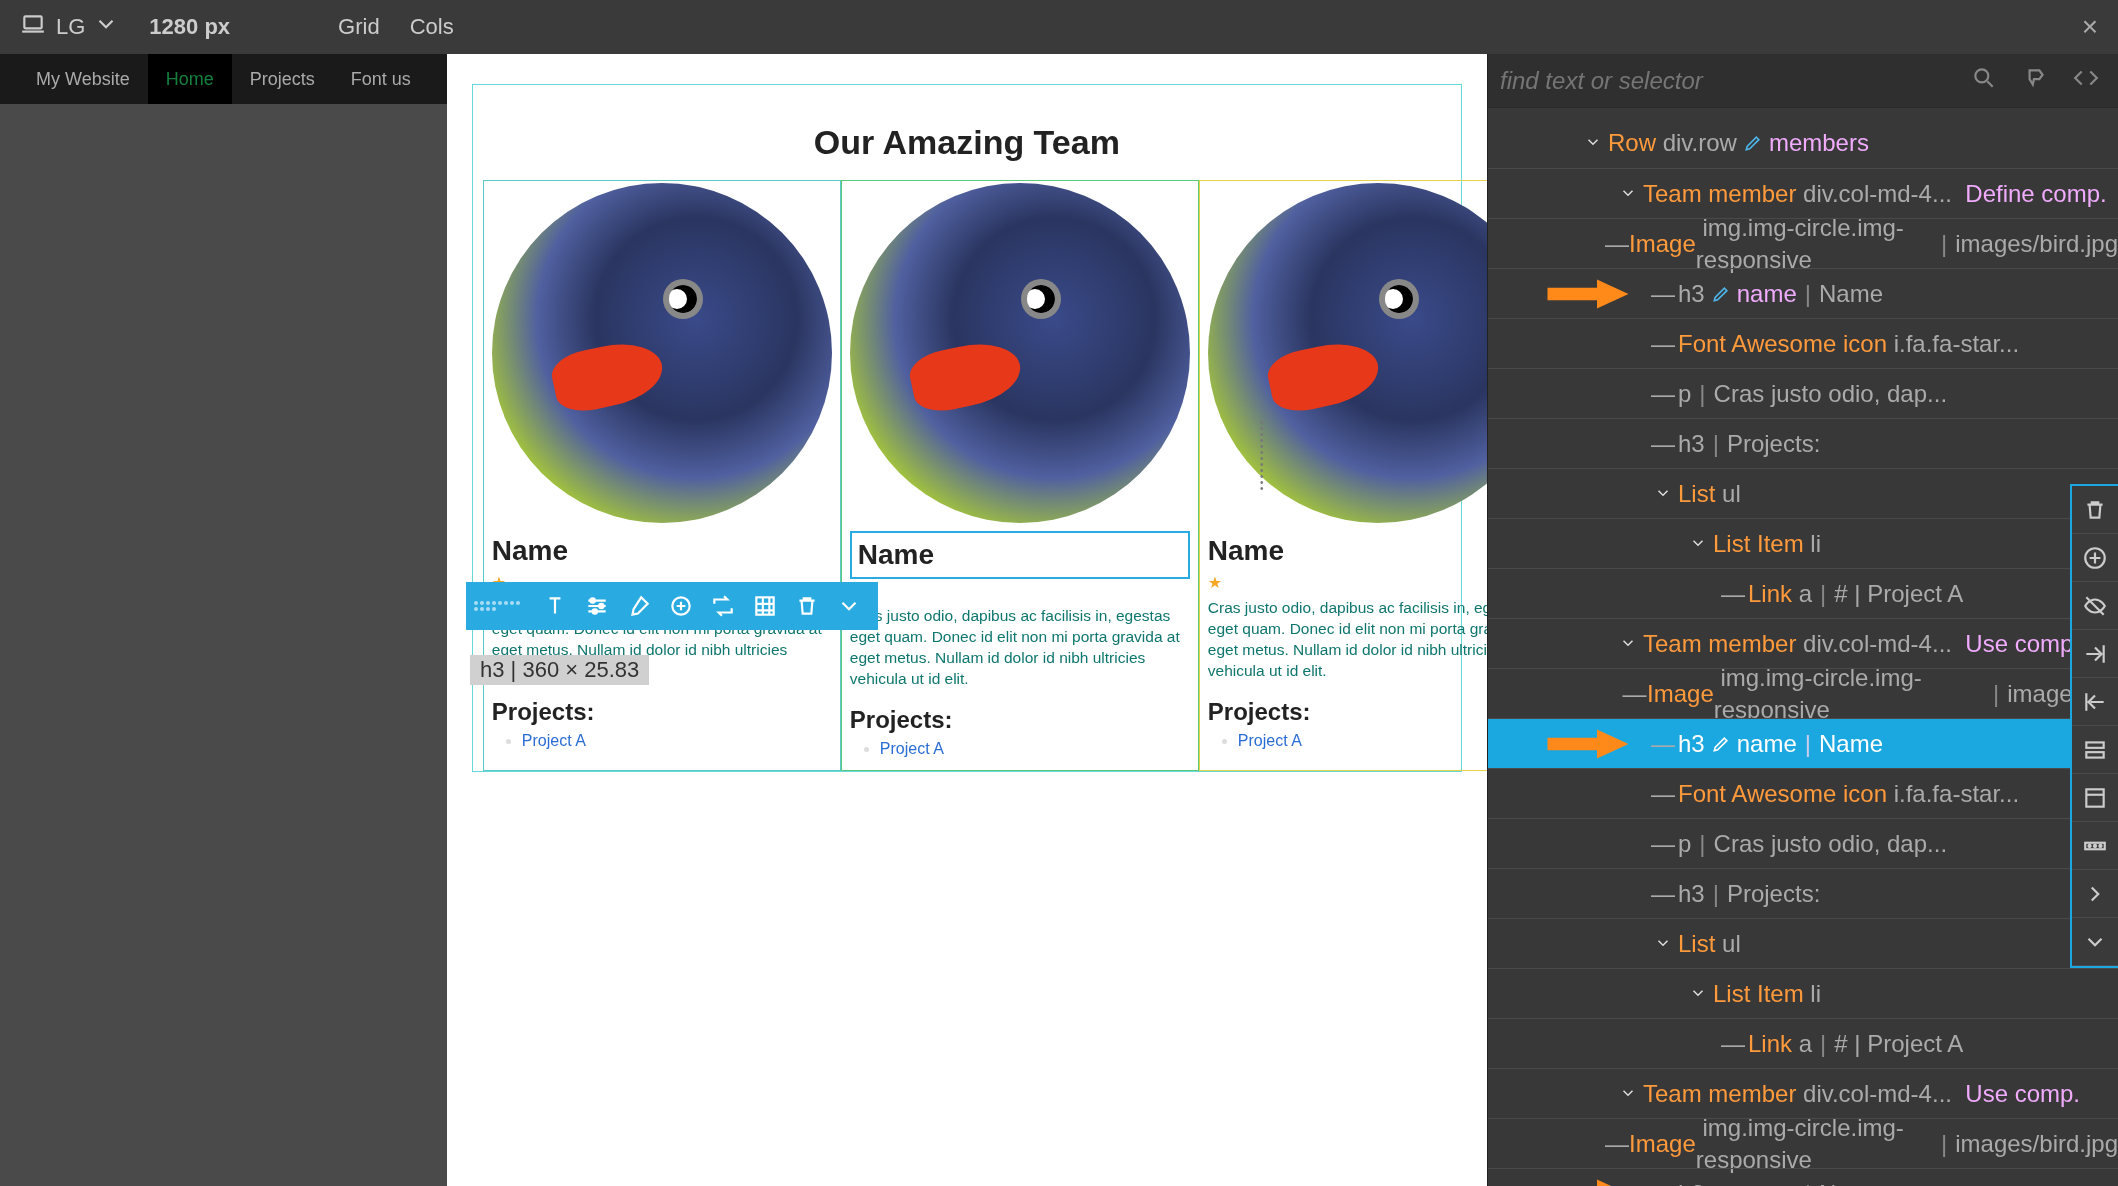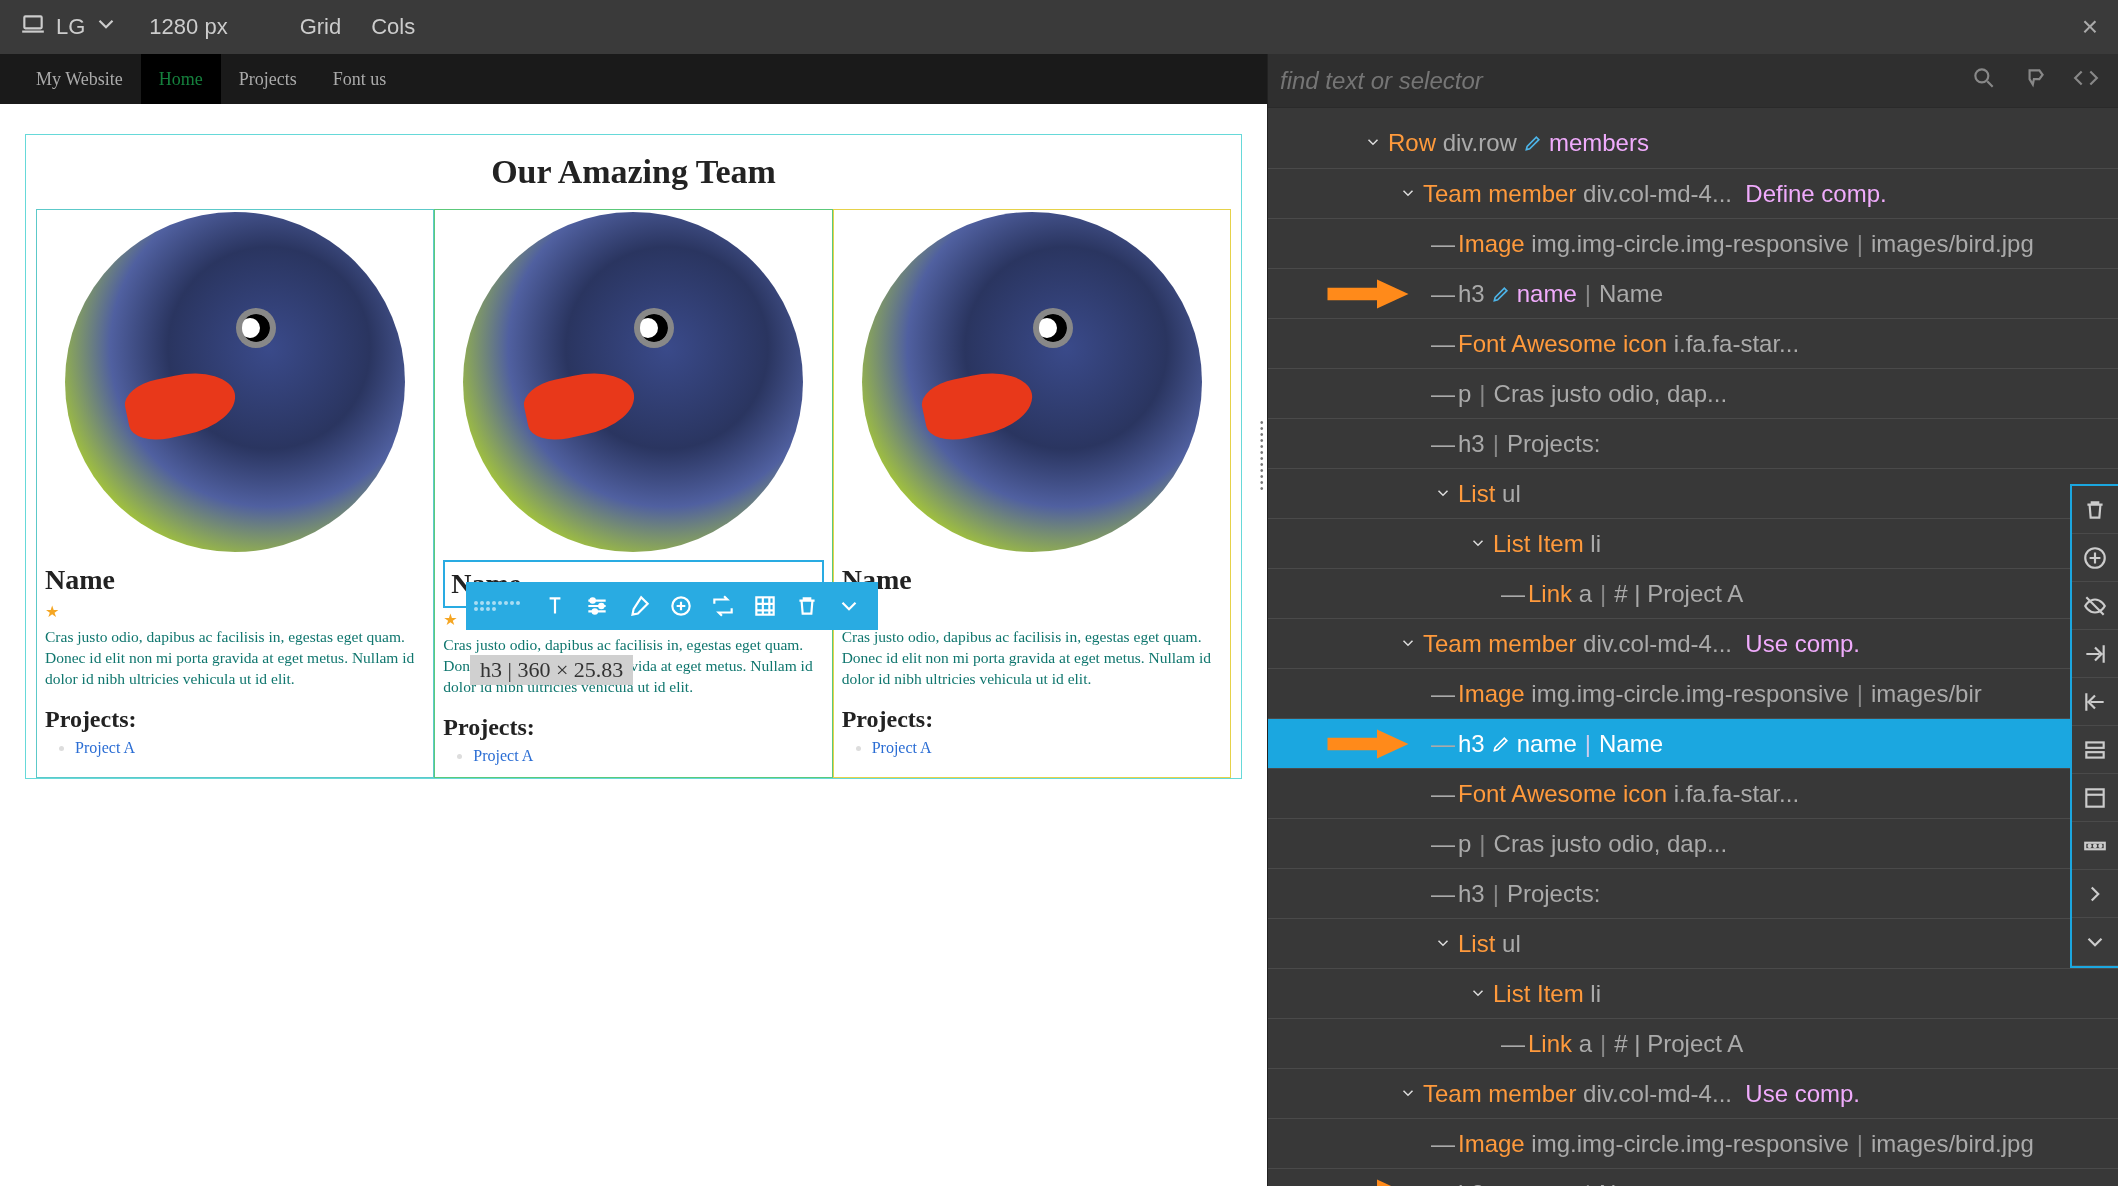--- a/index.html
+++ b/index.html
@@ -3,38 +3,38 @@
 <meta charset="utf-8">
 <style>
 * { margin: 0; padding: 0; box-sizing: border-box; }
 body { font-family: -apple-system, "Helvetica Neue", Arial, sans-serif; background: #4a4a4a; color: #ddd; overflow: hidden; width: 2118px; height: 1186px; }
 
 
 .topbar { display: flex; align-items: center; height: 54px; background: #3a3a3a; padding: 0 20px; font-size: 22px; color: #ccc; }
 .device-icon { margin-right: 10px; }
 .topbar .label { margin-right: 8px; }
 .topbar .chevron { margin-right: 30px; }
-.topbar .px { margin-right: 72px; }
+.topbar .px { margin-right: 108px; font-weight: bold; }
 .topbar .grid { margin-right: 30px; }
 .topbar .close { margin-left: auto; font-size: 28px; color: #aaa; }
 
 
 .main { display: flex; height: calc(100% - 54px); }
-.left-pane { width: 1267px; background: #4a4a4a; position: relative; display: flex; flex-direction: column; font-family: Liberation Serif, serif; }
+.left-pane { width: 1487px; background: #4a4a4a; position: relative; display: flex; flex-direction: row; }
 .right-pane { flex: 1; background: #383838; display: flex; flex-direction: column; position: relative; border-left: 1px solid #222; }
 
 
 .canvas-nav { height: 50px; background: #1a1a1a; display: flex; align-items: center; padding: 0 18px; font-size: 18px; color: #aaa; }
 .canvas-nav .nav-item { padding: 0 18px; height: 100%; display: flex; align-items: center; }
 .canvas-nav .nav-item.active { background: #000; color: #15803d; }
 
 
 .canvas-wrap { flex: 1; background: #fff; margin: 0; padding: 30px 25px; overflow: auto; position: relative; }
 .section { border: 1px solid #66d9d9; padding: 10px 10px 0 10px; }
-.section-title { text-align: center; font-size: 34px; font-weight: 600; color: #222; padding: 8px 0 18px 0; }
+.section-title { text-align: center; font-size: 34px; font-weight: 600; color: #222; padding: 8px 0 18px 0; margin-top: 20px; }
 .team-row { display: flex; }
 .team-col { flex: 1; border: 1px solid #e6d24a; padding: 0 8px 12px 8px; }
 .team-col.col1 { border-color: #5cc9c9; }
 .team-col.col2 { border-color: #5cc97a; position: relative; }
 .team-col.col3 { border-color: #e6d24a; }
 .avatar-wrap { display: flex; justify-content: center; padding: 2px 0; }
 .avatar { width: 340px; height: 340px; border-radius: 50%; background: radial-gradient(circle at 60% 40%, #3a4a8a 0%, #2a3560 35%, #5060a0 55%, #aacc33 78%, #88aa22 100%); position: relative; overflow: hidden; }
 .avatar::before { content:''; position:absolute; left:18%; top:48%; width:110px; height:60px; background:#e8381a; border-radius:40% 60% 60% 40%; transform:rotate(-12deg);}
 .avatar::after { content:''; position:absolute; left:52%; top:30%; width:28px; height:28px; background:#fff; border-radius:50%; box-shadow: inset -6px 0 0 4px #000, 0 0 0 6px #888;}
 .name { font-size: 28px; font-weight: 600; color: #222; padding: 10px 0 4px 0; }

